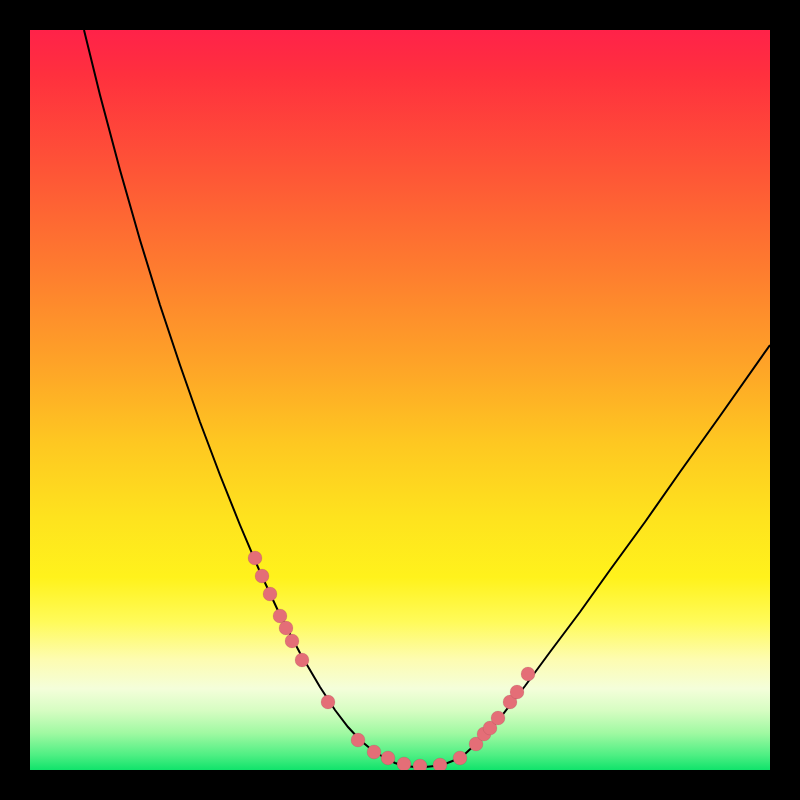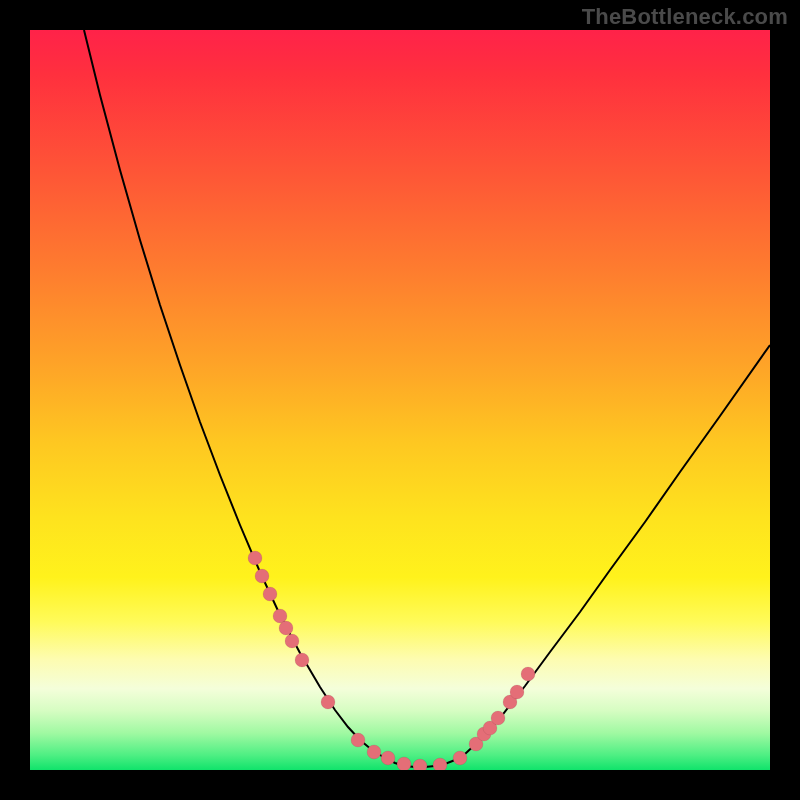--- a/index.html
+++ b/index.html
@@ -72,21 +72,20 @@
     fill: #e46e77;
     stroke: rgba(0,0,0,0.15);
     stroke-width: 0.5;
   }
 </style>
 </head>
 <body>
 
 <div class="stage">
 
-  <div class="watermark">TheBottleneck.com</div>
 
   <div class="plot">
     <div class="gradient"></div>
     <svg class="curves" viewBox="0 0 740 740" preserveAspectRatio="none">
       <path id="path-left" class="curve" d="M54 0 L70 65 L90 140 L110 210 L130 275 L150 335 L170 392 L190 445 L210 495 L230 542 L250 585 L270 623 L290 657 L305 680 L318 697 L330 710 L342 720 L355 728"></path>
       <path id="path-floor" class="curve" d="M355 728 L365 733 L375 736 L385 737 L395 737 L405 736 L415 734 L425 730 L435 724"></path>
       <path id="path-right" class="curve" d="M435 724 L450 710 L470 688 L495 656 L520 622 L550 582 L580 540 L615 492 L650 442 L690 386 L740 315"></path>
       <g id="markers">
           <circle cx="225" cy="528" r="7" class="marker"></circle>
           <circle cx="232" cy="546" r="7" class="marker"></circle>

